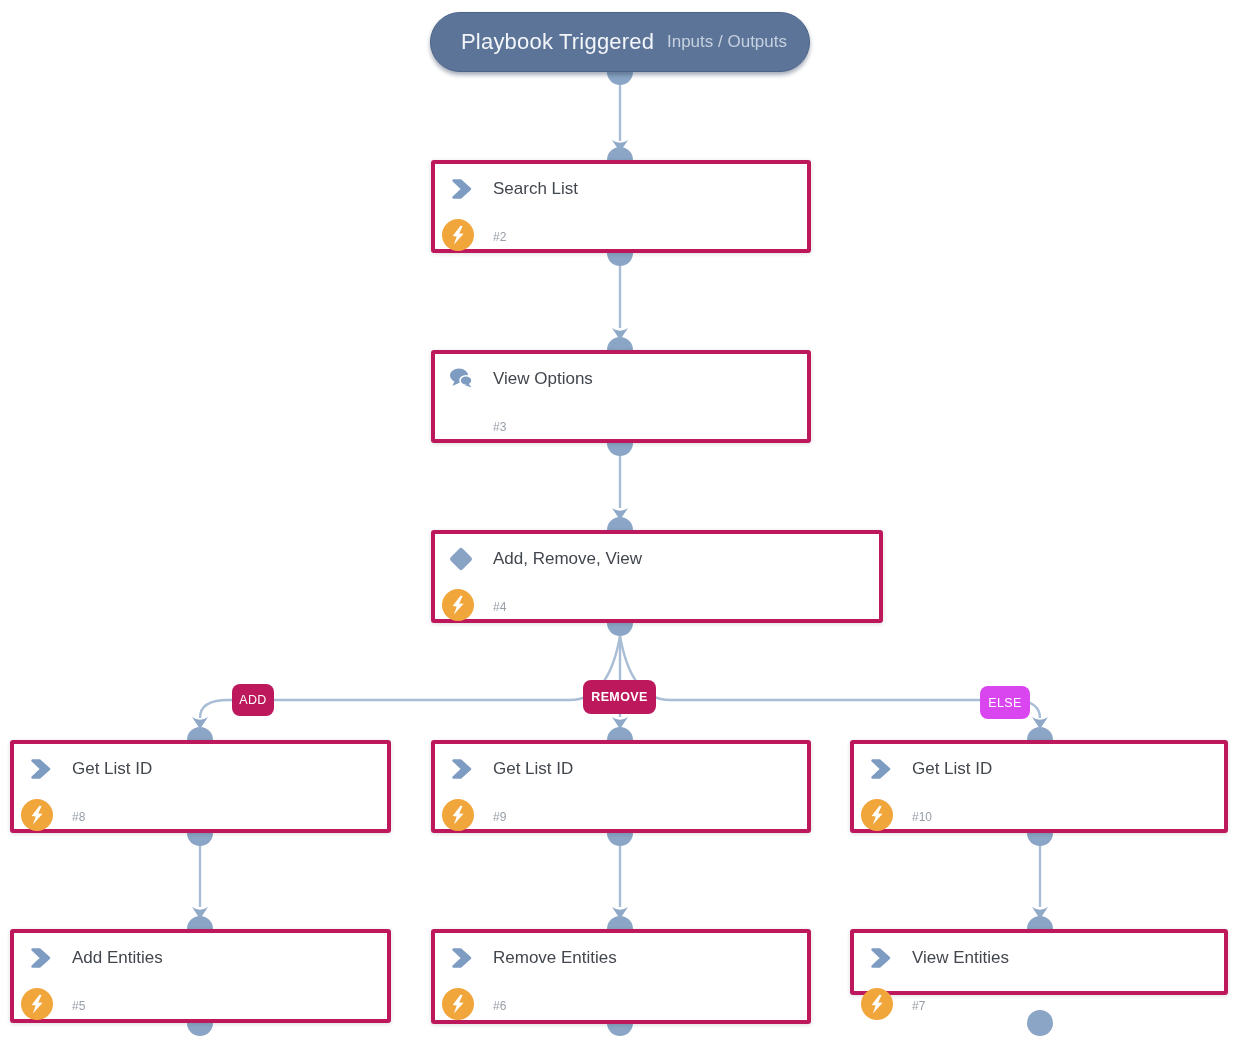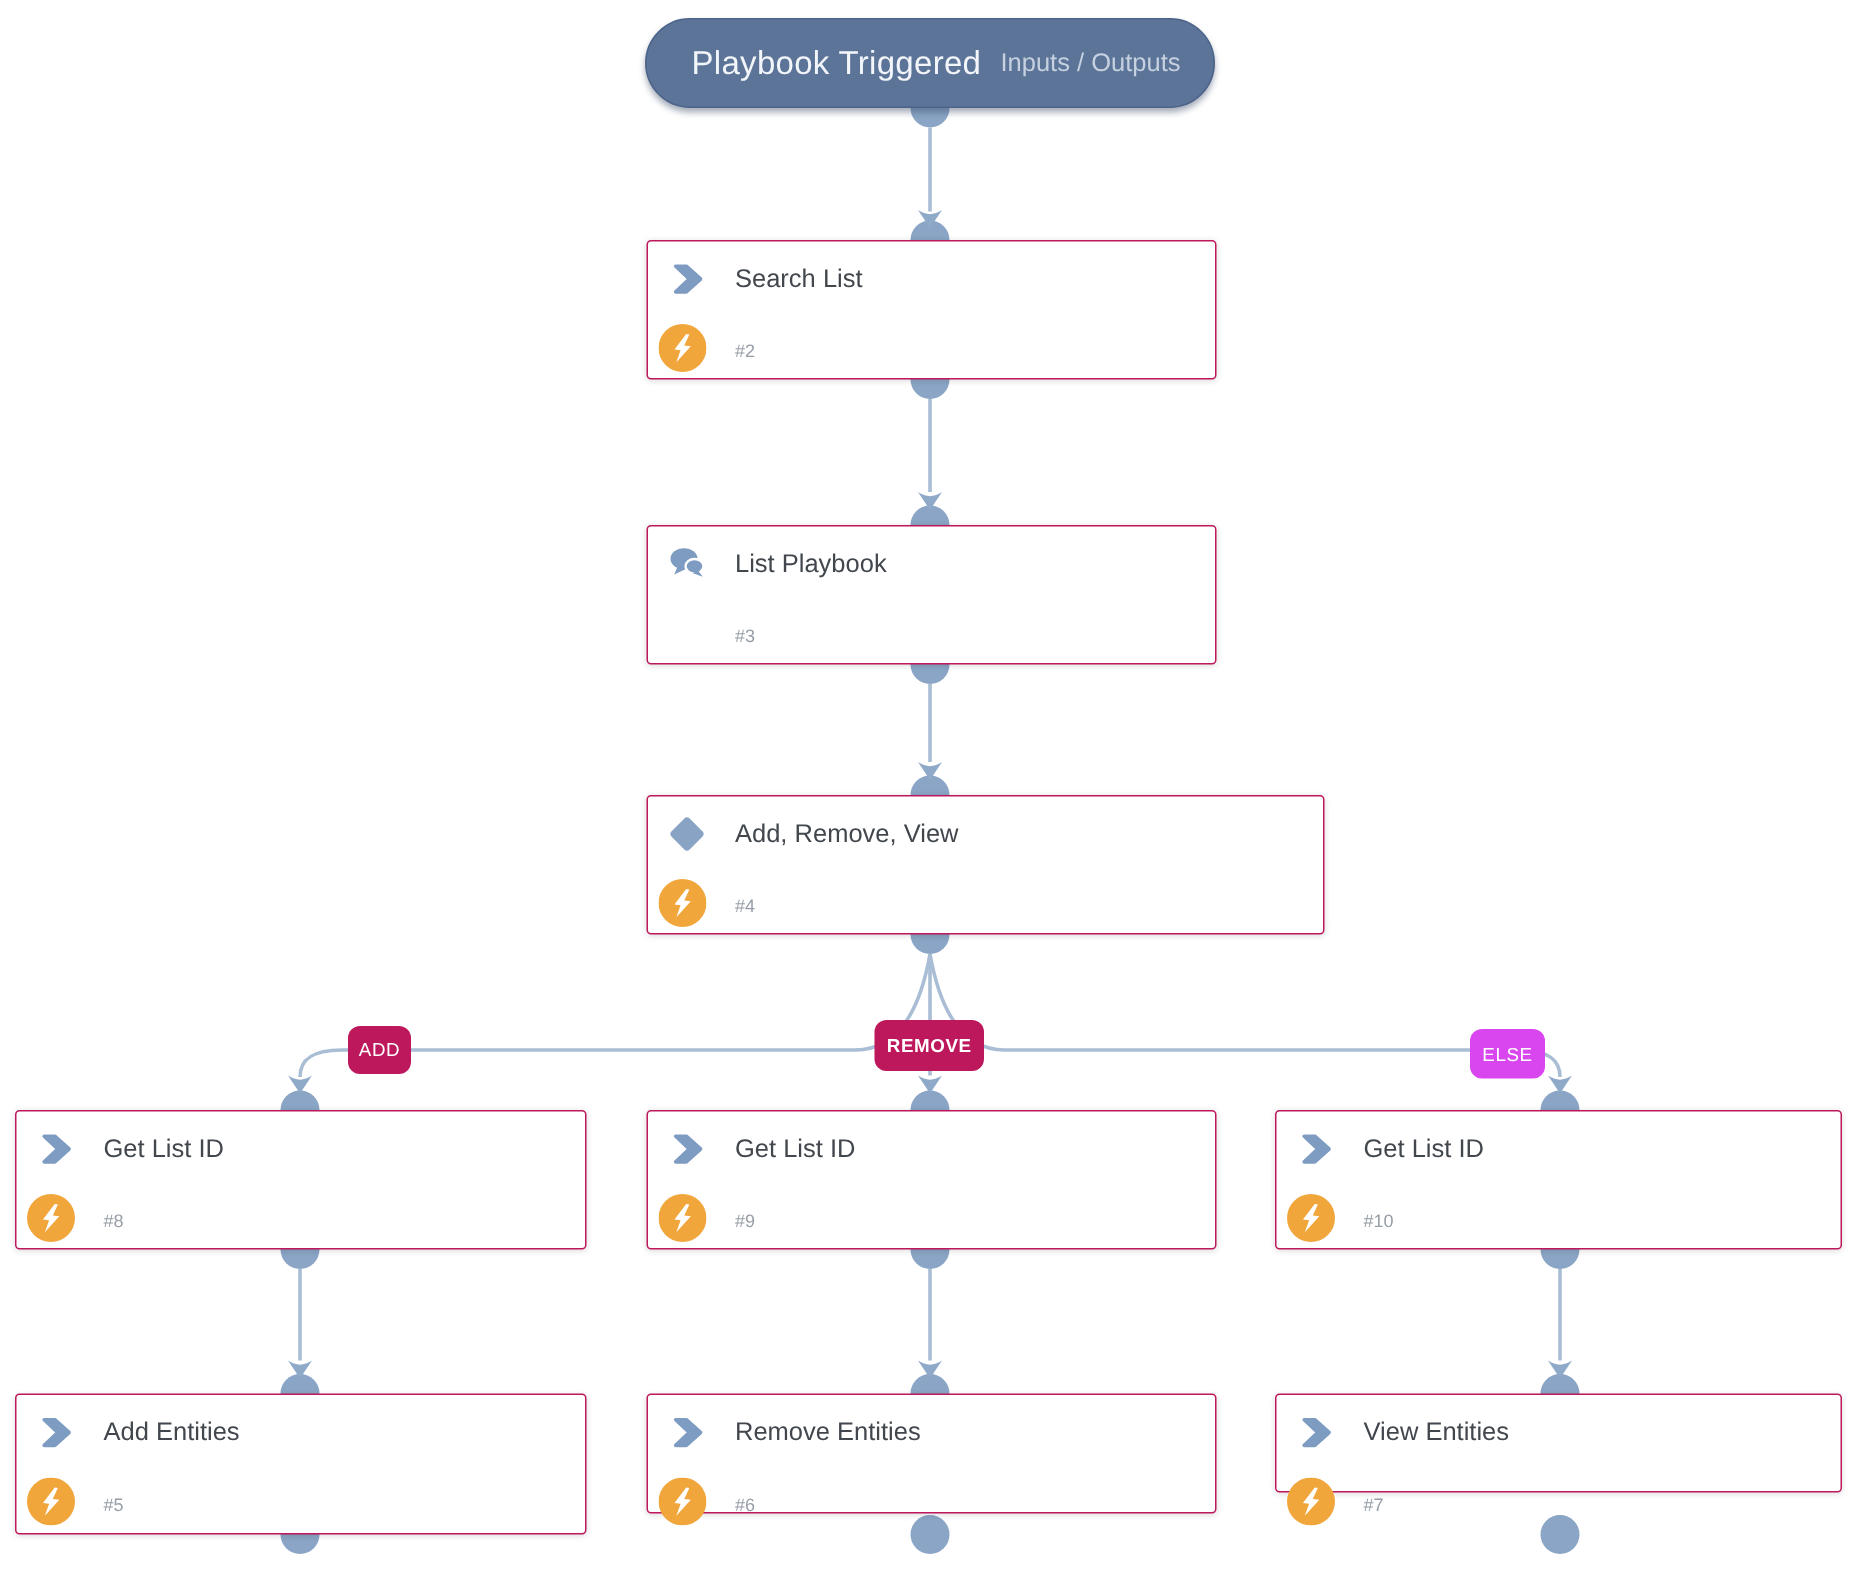--- a/index.html
+++ b/index.html
@@ -13,21 +13,21 @@
     background:#5c7498;border:1px solid #4d648a;border-radius:30px;
     box-shadow:0 3px 4px rgba(55,70,100,.45);
     display:flex;align-items:center;z-index:3;box-sizing:border-box;
   }
   .pill-title{color:#f2f5f9;font-size:22px;padding-left:30px;letter-spacing:.2px;}
   .pill-sub{margin-left:auto;color:#c6d1e0;font-size:17px;padding-right:22px;}
 
   
   .card{
     position:absolute;height:93px;background:#ffffff;
-    border:1px solid #be185d;border-radius:3px;
+    border:4px solid #be185d;border-radius:3px;
     box-shadow:0 1px 4px rgba(0,0,0,.14);
     z-index:2;box-sizing:border-box;
   }
   .nicon{position:absolute;left:13px;top:12px;width:26px;height:26px;display:block;}
   .ntitle{position:absolute;left:58px;top:15px;font-size:17px;color:#42474e;white-space:nowrap;}
   .bolt{position:absolute;left:7px;top:55px;width:32px;height:32px;display:block;}
   .nnum{position:absolute;left:58px;top:66px;font-size:12px;color:#979ea7;}
 
   
   .blabel{
@@ -113,21 +113,21 @@
 
   <div class="card" style="left:431px;top:350px;width:380px;">
     <span class="nicon">
       <svg width="26" height="26" viewBox="0 0 26 26">
         <ellipse cx="11" cy="9.5" rx="9" ry="7" fill="#7e9cc2"></ellipse>
         <path d="M7 14 L4.5 20 L13 16 Z" fill="#7e9cc2"></path>
         <ellipse cx="18" cy="14.5" rx="6" ry="4.8" fill="#7e9cc2" stroke="#ffffff" stroke-width="1.6"></ellipse>
         <path d="M20.5 17.5 L23.5 21.5 L16.5 19 Z" fill="#7e9cc2"></path>
       </svg>
     </span>
-    <span class="ntitle">List Playbook</span>
+    <span class="ntitle">View Options</span>
     <span class="nnum">#3</span>
   </div>
 
   <div class="card" style="left:431px;top:530px;width:452px;">
     <span class="nicon">
       <svg width="26" height="26" viewBox="0 0 26 26">
           <rect x="4.5" y="4.5" width="17" height="17" rx="2.5" transform="rotate(45 13 13)" fill="#89a3c4"></rect>
         </svg>
     </span>
     <span class="ntitle">Add, Remove, View</span>
@@ -197,21 +197,21 @@
     <span class="ntitle">Add Entities</span>
     <span class="bolt">
       <svg width="32" height="32" viewBox="0 0 32 32">
           <circle cx="16" cy="16" r="16" fill="#f1a63c"></circle>
           <path d="M17.5 6.5 L10.8 17.6 h4.1 L12.9 25.8 L21.4 14.3 h-4.4 L19.6 6.5 z" fill="#ffffff" transform="rotate(6 16 16)"></path>
         </svg>
     </span>
     <span class="nnum">#5</span>
   </div>
 
-  <div class="card" style="left:431px;top:929px;width:380px;height:80px;">
+  <div class="card" style="left:431px;top:929px;width:380px;height:95px;">
     <span class="nicon">
       <svg width="26" height="26" viewBox="0 0 26 26">
           <path d="M5.5 4.5 h7 l9.5 8.5 -9.5 8.5 h-7 l9 -8.5 z" fill="#7e9cc2" stroke="#7e9cc2" stroke-width="2.5" stroke-linejoin="round"></path>
         </svg>
     </span>
     <span class="ntitle">Remove Entities</span>
     <span class="bolt">
       <svg width="32" height="32" viewBox="0 0 32 32">
           <circle cx="16" cy="16" r="16" fill="#f1a63c"></circle>
           <path d="M17.5 6.5 L10.8 17.6 h4.1 L12.9 25.8 L21.4 14.3 h-4.4 L19.6 6.5 z" fill="#ffffff" transform="rotate(6 16 16)"></path>

